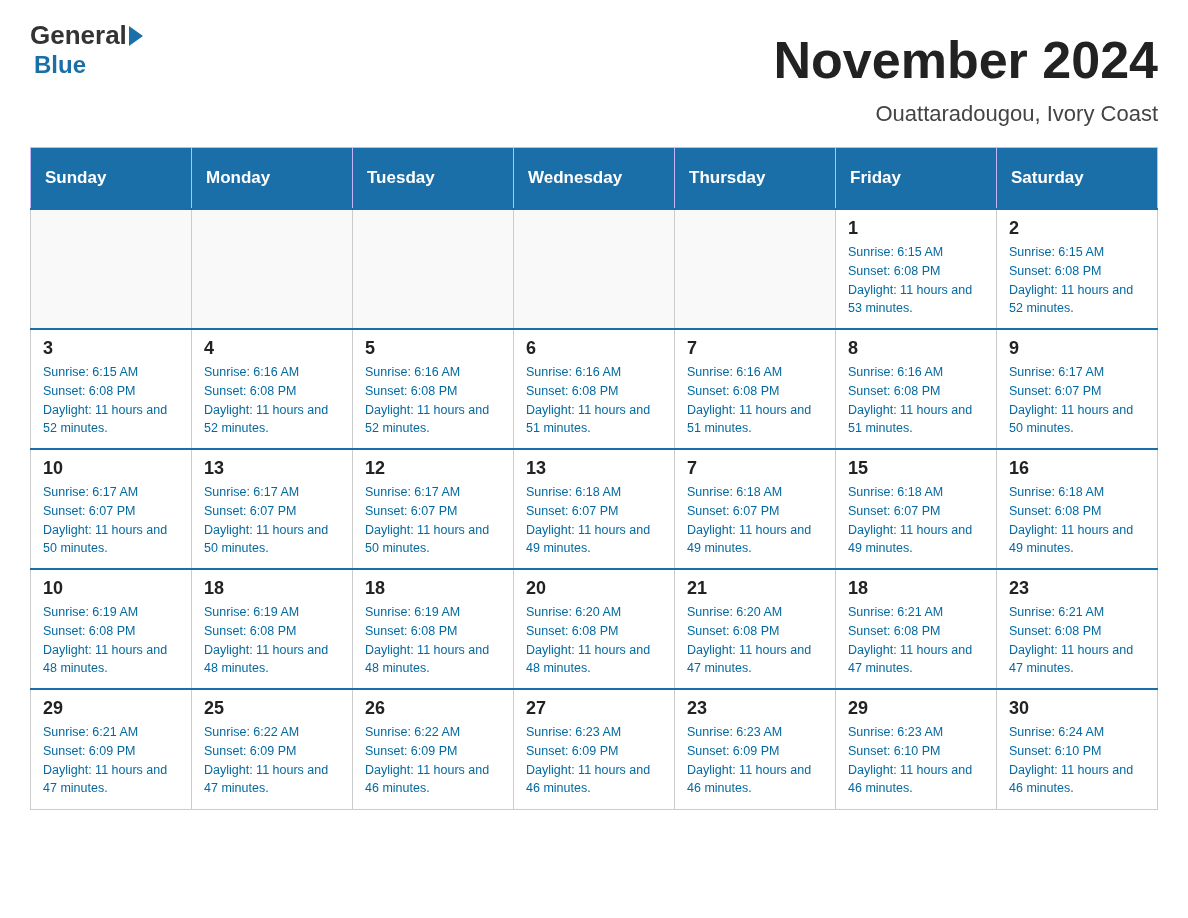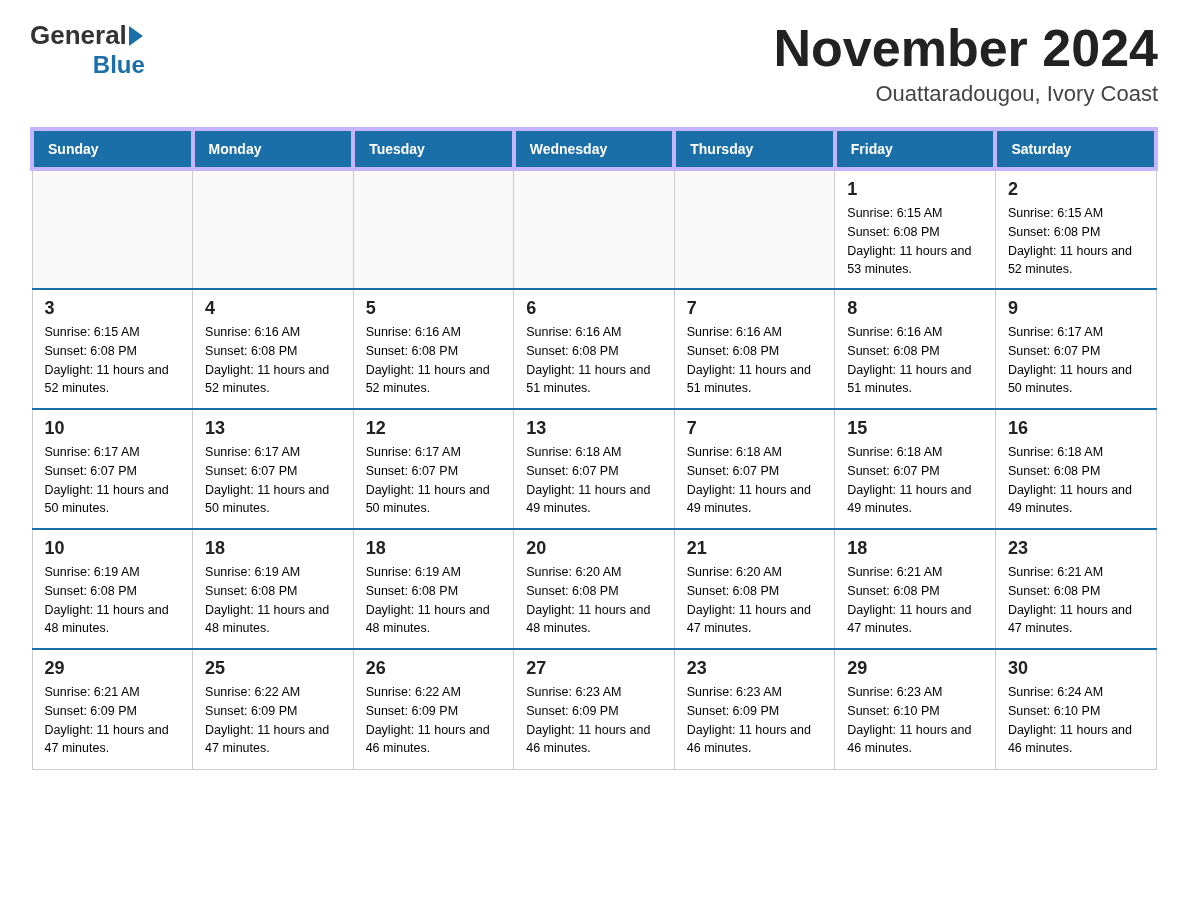--- a/index.html
+++ b/index.html
@@ -12,21 +12,20 @@
     }
     .header {
       display: flex;
       justify-content: space-between;
       align-items: flex-start;
       margin-bottom: 20px;
     }
     .logo {
       display: flex;
       flex-direction: column;
-      text-align: right;
     }
     .logo-text {
       display: flex;
       align-items: center;
       font-size: 26px;
       font-weight: bold;
       color: #333;
     }
     .logo-general { color: #333; }
     .logo-arrow {
@@ -44,57 +43,58 @@
       font-weight: bold;
     }
     .title-block {
       text-align: right;
     }
     .month-title {
       font-size: 52px;
       font-weight: bold;
       color: #222;
       line-height: 1.1;
+      margin-top: 12px;
     }
     .location {
       font-size: 22px;
       color: #444;
-      margin-top: 4px;
+      margin-top: 12px;
     }
     .calendar-table {
       width: 100%;
       border-collapse: collapse;
       border: 1px solid #aaa;
     }
     .calendar-table th {
       background: #1a6fa8;
       color: #fff;
-      font-size: 14px;
-      font-weight: bold;
-      padding: 10px 14px;
+      font-size: 17px;
+      font-weight: bold;
+      padding: 20px 14px;
       text-align: left;
-      border: 4px solid #c4b5fd;
+      border: 1px solid #c4b5fd;
     }
     .calendar-table td {
       vertical-align: top;
       padding: 8px 12px;
       border: 1px solid #ccc;
       width: calc(100% / 7);
       min-height: 110px;
       height: 120px;
     }
     .day-number {
       font-size: 18px;
       font-weight: bold;
       color: #222;
       margin-bottom: 4px;
     }
     .day-info {
       font-size: 12.5px;
-      color: #000000;
+      color: #0369a1;
       line-height: 1.5;
     }
     .empty-cell {
       background: #f9f9f9;
     }
     tr.week-row td {
       border-top: 2px solid #1a6fa8;
     }
   </style>
 </head>

